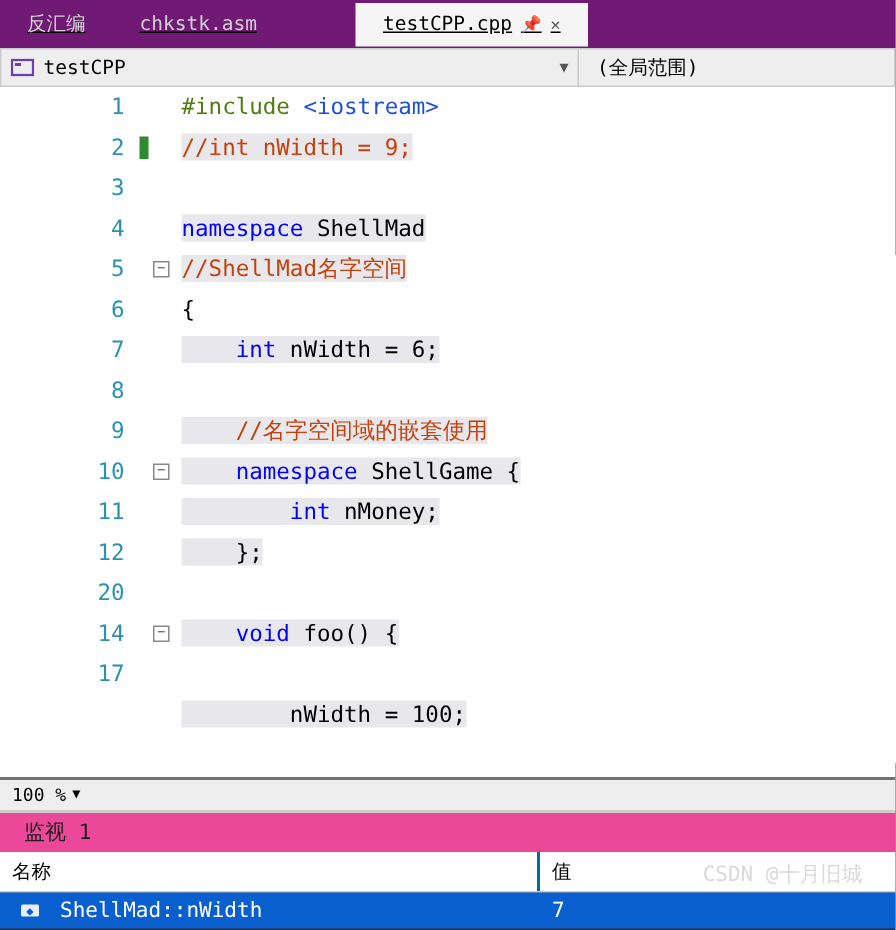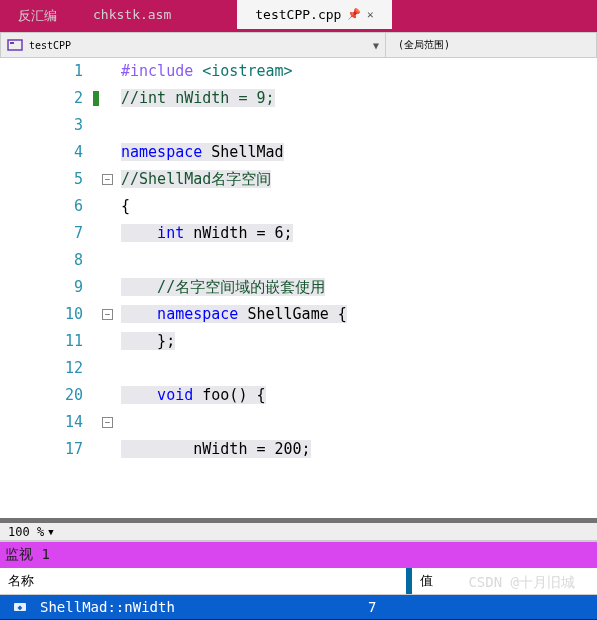--- a/index.html
+++ b/index.html
@@ -1,51 +1,51 @@
 <!DOCTYPE html>
 <html><head>
 <meta charset="utf-8">
 <style>
 * { margin: 0; padding: 0; box-sizing: border-box; font-family: Consolas, 'Microsoft YaHei', monospace; }
 body { background: #2d2d30; width: 597px; height: 620px; overflow: hidden; }
 
-.tabs { display: flex; background: #be185d; height: 32px; align-items: flex-start; }
+.tabs { display: flex; background: #701a75; height: 32px; align-items: center; text-decoration: underline; }
 .tab { padding: 7px 18px; color: #d0d0d0; font-size: 13px; cursor: pointer; display: flex; align-items: center; gap: 6px; }
 .tab.active { background: #f5f5f5; color: #000; margin-left: 48px; }
 .tab .pin, .tab .close { font-size: 11px; color: #555; }
 
 .toolbar { display: flex; background: #eee; border: 1px solid #ccc; height: 26px; }
 .toolbar-left { flex: 1; display: flex; align-items: center; padding: 0 6px; gap: 6px; border-right: 1px solid #ccc; }
 .toolbar-right { width: 210px; display: flex; align-items: center; padding: 0 12px; }
 .toolbar-icon { width: 16px; height: 16px; display: inline-flex; }
-.toolbar-text { font-size: 10px; color: #000; flex: 1; }
+.toolbar-text { font-size: 13px; color: #000; flex: 1; }
 .toolbar-dd { color: #555; font-size: 10px; }
 
 .editor { display: flex; background: #fff; height: 460px; overflow: hidden; }
 .gutter { width: 105px; background: #fff; text-align: right; padding-right: 4px; }
 .gutter .ln { height: 27px; line-height: 27px; color: #2b91af; font-size: 15px; padding-right: 18px; position: relative; }
 .gutter .mark { position: absolute; right: 2px; top: 6px; width: 6px; height: 15px; background: #2e8b2e; }
 .fold { position: absolute; right: -12px; top: 8px; width: 11px; height: 11px; border: 1px solid #888; background: #fff; font-size: 9px; line-height: 9px; text-align: center; color: #555; }
 
 .code { flex: 1; position: relative; font-size: 15px; }
 .line { height: 27px; line-height: 27px; white-space: pre; position: relative; padding-left: 16px; }
 .hl { background: #e8e8ec; }
-.c-prep { color: #8b5cf6; }
-.c-comment { color: #14532d; }
+.c-prep { color: #4d7c0f; }
+.c-comment { color: #c2410c; }
 .c-kw { color: #0000ff; }
 .c-type { color: #0000ff; }
-.c-str { color: #0f766e; }
+.c-str { color: #1d4ed8; }
 .c-ident { color: #000; }
 
-.zoom { background: #eee; border-top: 5px solid #737373; height: 22px; display: flex; align-items: center; padding: 0 8px; font-size: 12px; gap: 4px; }
+.zoom { background: #eee; border-top: 2px solid #737373; height: 22px; display: flex; align-items: center; padding: 0 8px; font-size: 12px; gap: 4px; }
 
-.watch-title { background: #d946ef; color: #1e1e1e; padding: 4px 5px; font-size: 14px; border-top: 2px solid #ccc; }
+.watch-title { background: #ec4899; color: #1e1e1e; padding: 4px 16px; font-size: 14px; border-top: 2px solid #ccc; }
 .watch-header { display: flex; background: #fff; border-bottom: 1px solid #ccc; font-size: 13px; }
 .watch-header > div { padding: 4px 8px; }
-.wh-name { width: 412px; border-right: 6px solid #0369a1; }
+.wh-name { width: 360px; border-right: 2px solid #0369a1; }
 .wh-val { flex: 1; }
 .watch-row { display: flex; background: #0a5fce; color: #fff; font-size: 14px; height: 24px; align-items: center; }
 .watch-row .wr-icon { width: 40px; display: flex; justify-content: center; }
 .watch-row .wr-name { width: 320px; }
 .watch-row .wr-val { flex: 1; padding-left: 8px; }
 
 .watermark { position: absolute; right: 22px; bottom: 28px; color: rgba(180,180,180,0.5); font-size: 14px; pointer-events: none; }
 </style>
 </head>
 <body>
@@ -102,25 +102,26 @@
       <div class="line"><span><span class="c-prep">#include </span><span class="c-str">&lt;iostream&gt;</span></span></div>
       <div class="line"><span class="hl"><span class="c-comment">//int nWidth = 9;</span></span></div>
       <div class="line"><span></span></div>
       <div class="line"><span class="hl"><span class="c-kw">namespace</span><span class="c-ident"> ShellMad</span></span></div>
       <div class="line"><span class="hl"><span class="c-comment">//ShellMad名字空间</span></span></div>
       <div class="line"><span><span class="c-ident">{</span></span></div>
       <div class="line"><span class="hl"><span class="c-type">    int</span><span class="c-ident"> nWidth = 6;</span></span></div>
       <div class="line"><span></span></div>
       <div class="line"><span class="hl"><span class="c-comment">    //名字空间域的嵌套使用</span></span></div>
       <div class="line"><span class="hl"><span class="c-kw">    namespace</span><span class="c-ident"> ShellGame {</span></span></div>
+      <div class="line"><span class="hl"><span class="c-type">        int</span><span class="c-ident"> nMoney;</span></span></div>
       <div class="line"><span class="hl"><span class="c-ident">    };</span></span></div>
       <div class="line"><span></span></div>
       <div class="line"><span class="hl"><span class="c-kw">    void</span><span class="c-ident"> foo() {</span></span></div>
       <div class="line"><span></span></div>
-      <div class="line"><span class="hl"><span class="c-ident">        nWidth = 200;</span></span></div>
+      <div class="line"><span class="hl"><span class="c-ident">        nWidth = 100;</span></span></div>
       <div class="line"><span></span></div>
     </div>
 </div>
 
 <div class="zoom">
   <span>100 %</span>
   <span style="font-size:9px;">▼</span>
 </div>
 
 <div class="watch-title">监视 1</div>

